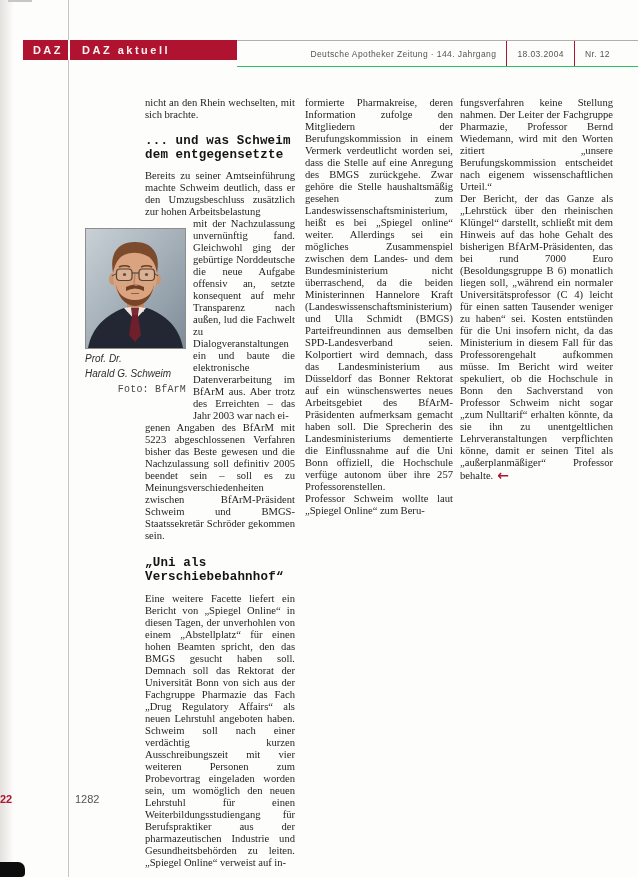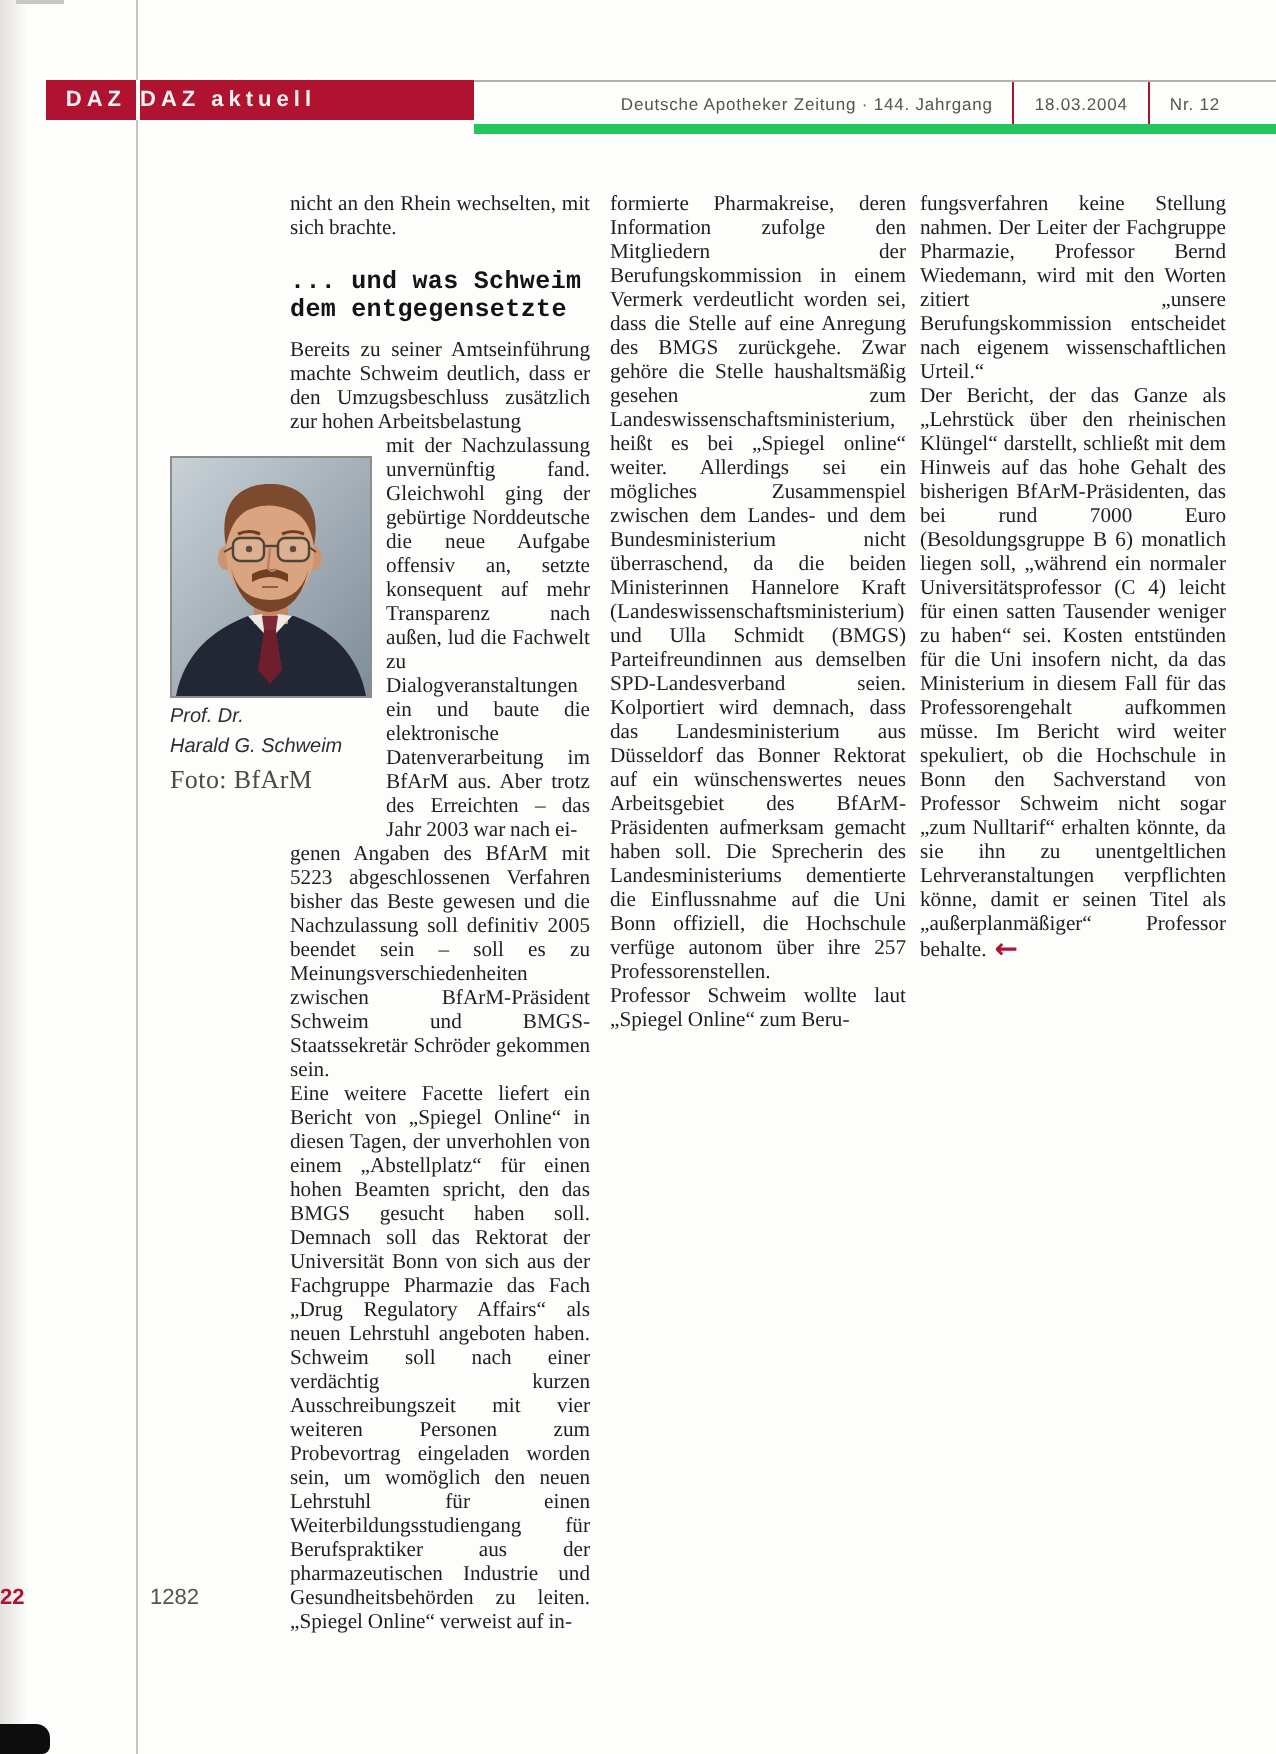--- a/index.html
+++ b/index.html
@@ -14,23 +14,23 @@
   .scan-mark-top{position:absolute;left:8px;top:0;width:24px;height:2px;background:#c9c7c2;}
   .vrule{position:absolute;left:68px;top:0;width:1px;height:877px;background:#c6c5c1;}
   .scan-blob{position:absolute;left:0;top:862px;width:25px;height:15px;background:#0d0d0d;
     border-radius:0 7px 4px 0;}
   
   .hdr-red{position:absolute;left:23px;top:40px;width:214px;height:20px;background:#b01330;
     display:flex;align-items:center;font-family:"Liberation Sans",sans-serif;
     font-weight:bold;font-size:11px;color:#fbf3f3;letter-spacing:2.5px;}
   .hdr-brand{width:40px;text-align:right;padding-right:5px;}
   .hdr-sep{width:2px;align-self:stretch;background:#fdfdfc;}
-  .hdr-section{}
+  .hdr-section{padding-left:12px;}
   .hdr-white{position:absolute;left:237px;top:40px;width:401px;height:27px;box-sizing:border-box;
-    border-top:1px solid #b3b0aa;border-bottom:5px solid #22c55e;
+    border-top:1px solid #b3b0aa;border-bottom:1px solid #22c55e;
     display:flex;align-items:center;justify-content:flex-end;
     font-family:"Liberation Sans",sans-serif;font-size:8.5px;color:#57544f;letter-spacing:.4px;}
   .hdr-journal{padding-right:10px;}
   .red-div{width:1px;align-self:stretch;background:#a8152e;}
   .hdr-date{padding:0 10px;}
   .hdr-issue{padding:0 28px 0 10px;}
   
   .col{position:absolute;top:97px;font-size:10.6px;line-height:12px;text-align:justify;
     hyphens:auto;-webkit-hyphens:auto;word-spacing:-0.2px;}
   #col1{left:145px;width:150px;}
@@ -42,22 +42,22 @@
   .col h3.h2gap{margin-top:14px;margin-bottom:9px;}
   p.narrow{margin-left:48px;width:102px;}
   .arrow{color:#b01330;font-weight:bold;font-size:14px;font-family:"DejaVu Sans",sans-serif;
     margin-left:4px;vertical-align:-1px;}
   
   .photo-block{position:absolute;left:85px;top:228px;width:101px;margin:0;}
   .photo{width:99px;height:119px;border:1px solid #8f8d89;background:#9aa7b0;}
   .photo svg{display:block;}
   .caption{font-family:"Liberation Sans",sans-serif;font-style:italic;font-size:10px;
     line-height:14.5px;color:#2e2e2e;margin-top:3px;}
-  .credit{font-family:Liberation Serif, serif;font-style:normal;font-size:13px;
-    color:#4c4a46;text-align:left;margin-top:2px;letter-spacing:.2px;}
+  .credit{font-family:Liberation Mono, monospace;font-style:normal;font-size:10px;
+    color:#4c4a46;text-align:right;margin-top:2px;letter-spacing:.2px;}
   
   .pageno{position:absolute;top:793px;left:0;width:62px;
     font-family:"Liberation Sans",sans-serif;font-weight:bold;font-size:11px;color:#b01330;}
   .folio{position:absolute;top:793px;left:75px;
     font-family:"Liberation Sans",sans-serif;font-size:11px;color:#56524d;}
 </style>
 </head>
 <body>
 
 <div class="page">
@@ -119,20 +119,21 @@
       <div class="credit">Foto: BfArM</div>
     </figcaption>
   </figure>
 
   <div class="col" id="col1">
     <p>nicht an den Rhein wechselten, mit sich brachte.</p>
     <h3>... und was Schweim dem entgegensetzte</h3>
     <p>Bereits zu seiner Amtseinführung machte Schweim deutlich, dass er den Umzugsbeschluss zusätzlich zur hohen Arbeitsbelastung</p>
     <p class="narrow">mit der Nachzulassung unvernünftig fand. Gleichwohl ging der gebürtige Norddeutsche die neue Aufgabe offensiv an, setzte konsequent auf mehr Transparenz nach außen, lud die Fachwelt zu Dialogveranstaltungen ein und baute die elektronische Datenverarbeitung im BfArM aus. Aber trotz des Erreichten – das Jahr 2003 war nach ei-</p>
     <p>genen Angaben des BfArM mit 5223 abgeschlossenen Verfahren bisher das Beste gewesen und die Nachzulassung soll definitiv 2005 beendet sein – soll es zu Meinungsverschiedenheiten zwischen BfArM-Präsident Schweim und BMGS-Staatssekretär Schröder gekommen sein.</p>
+    <h3 class="h2gap">„Uni als Verschiebebahnhof“</h3>
     <p>Eine weitere Facette liefert ein Bericht von „Spiegel Online“ in diesen Tagen, der unverhohlen von einem „Abstellplatz“ für einen hohen Beamten spricht, den das BMGS gesucht haben soll. Demnach soll das Rektorat der Universität Bonn von sich aus der Fachgruppe Pharmazie das Fach „Drug Regulatory Affairs“ als neuen Lehrstuhl angeboten haben. Schweim soll nach einer verdächtig kurzen Ausschreibungszeit mit vier weiteren Personen zum Probevortrag eingeladen worden sein, um womöglich den neuen Lehrstuhl für einen Weiterbildungsstudiengang für Berufspraktiker aus der pharmazeutischen Industrie und Gesundheitsbehörden zu leiten. „Spiegel Online“ verweist auf in-</p>
   </div>
 
   <div class="col" id="col2">
     <p>formierte Pharmakreise, deren Information zufolge den Mitgliedern der Berufungskommission in einem Vermerk verdeutlicht worden sei, dass die Stelle auf eine Anregung des BMGS zurückgehe. Zwar gehöre die Stelle haushaltsmäßig gesehen zum Landeswissenschaftsministerium, heißt es bei „Spiegel online“ weiter. Allerdings sei ein mögliches Zusammenspiel zwischen dem Landes- und dem Bundesministerium nicht überraschend, da die beiden Ministerinnen Hannelore Kraft (Landeswissenschaftsministerium) und Ulla Schmidt (BMGS) Parteifreundinnen aus demselben SPD-Landesverband seien. Kolportiert wird demnach, dass das Landesministerium aus Düsseldorf das Bonner Rektorat auf ein wünschenswertes neues Arbeitsgebiet des BfArM-Präsidenten aufmerksam gemacht haben soll. Die Sprecherin des Landesministeriums dementierte die Einflussnahme auf die Uni Bonn offiziell, die Hochschule verfüge autonom über ihre 257 Professorenstellen.</p>
     <p>Professor Schweim wollte laut „Spiegel Online“ zum Beru-</p>
   </div>
 
   <div class="col" id="col3">
     <p>fungsverfahren keine Stellung nahmen. Der Leiter der Fachgruppe Pharmazie, Professor Bernd Wiedemann, wird mit den Worten zitiert „unsere Berufungskommission entscheidet nach eigenem wissenschaftlichen Urteil.“</p>

